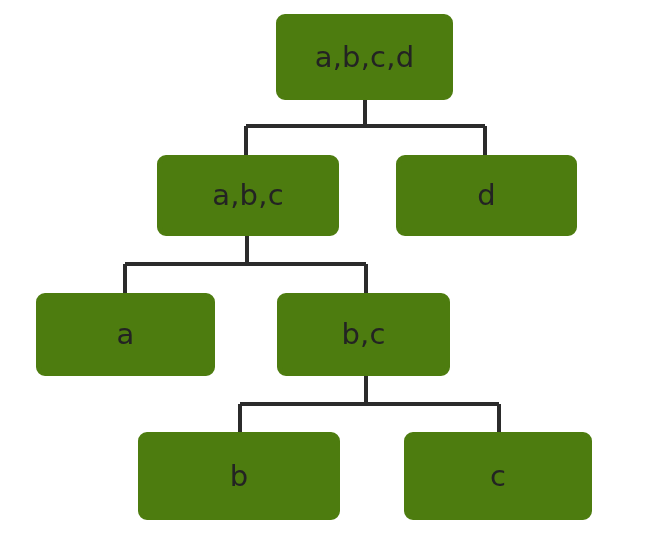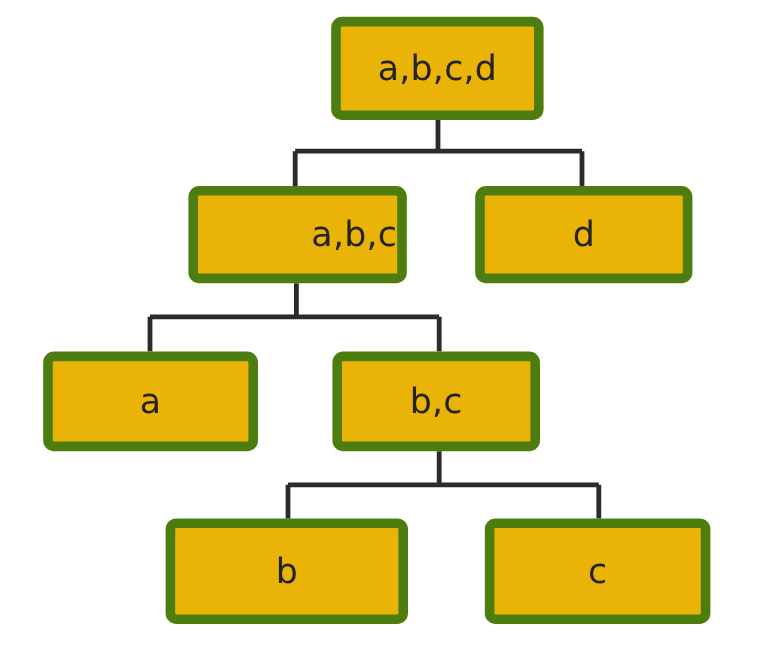--- a/index.html
+++ b/index.html
@@ -23,37 +23,37 @@
     top: 0;
     width: 653px;
     height: 552px;
   }
   .node {
     position: absolute;
     box-sizing: border-box;
     display: flex;
     align-items: center;
     justify-content: center;
-    background: #eab308;
-    border: 8px solid #4d7c0f;
+    background: #4d7c0f;
+    border: 5px solid #4d7c0f;
     border-radius: 9px;
     z-index: 2;
   }
   .node-label {
     font-family: "DejaVu Sans", sans-serif;
     font-size: 29px;
     line-height: 1;
     color: #232323;
     letter-spacing: 0.2px;
     white-space: nowrap;
     user-select: none;
   }
   
   .n-root   { left: 276px; top: 14px;  width: 177px; height: 86px; }
-  .n-abc    { left: 157px; top: 155px; width: 182px; height: 81px; justify-content: flex-end; }
+  .n-abc    { left: 157px; top: 155px; width: 182px; height: 81px; }
   .n-d      { left: 396px; top: 155px; width: 181px; height: 81px; }
   .n-a      { left: 36px;  top: 293px; width: 179px; height: 83px; }
   .n-bc     { left: 277px; top: 293px; width: 173px; height: 83px; }
   .n-b      { left: 138px; top: 432px; width: 202px; height: 88px; }
   .n-c      { left: 404px; top: 432px; width: 188px; height: 88px; }
 </style>
 </head>
 <body>
 
 <div id="canvas">

